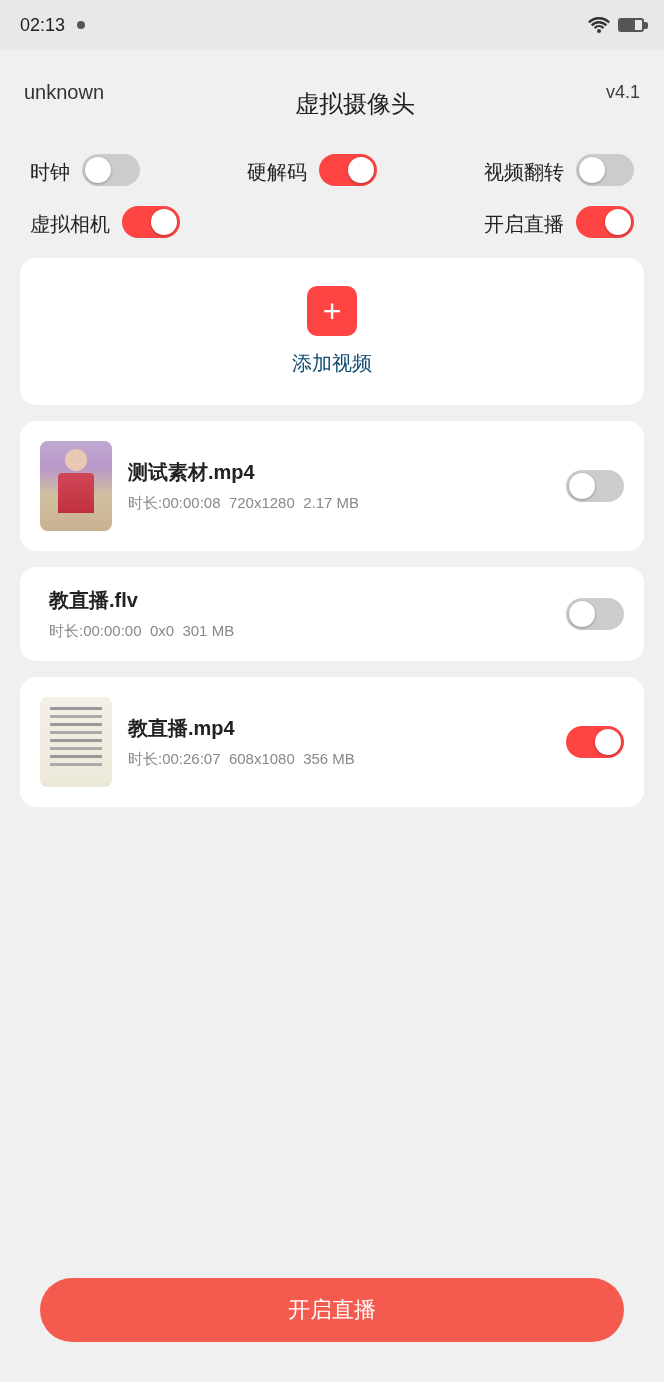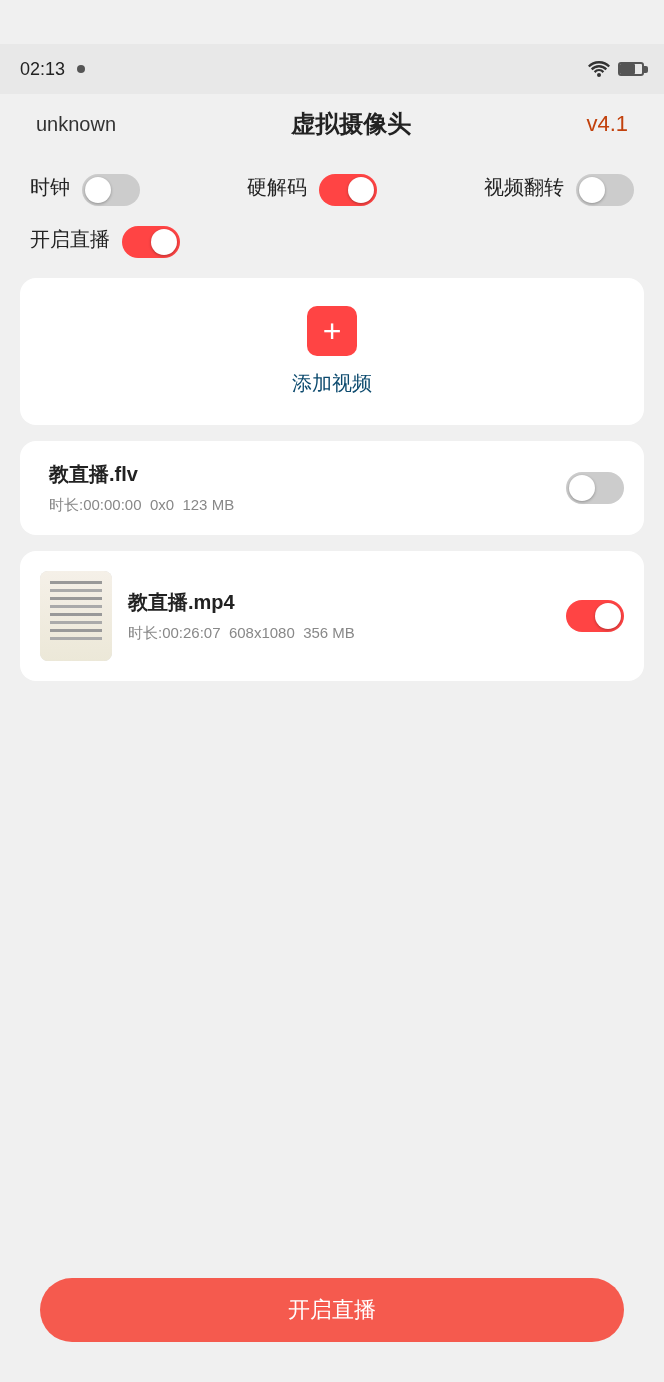--- a/index.html
+++ b/index.html
@@ -13,21 +13,20 @@
     }
 
     
     .status-bar {
       background: #e8e8e8;
       height: 50px;
       display: flex;
       align-items: center;
       justify-content: space-between;
       padding: 0 20px;
-      margin-top: 44px;
     }
     .status-time {
       font-size: 18px;
       font-weight: 500;
       color: #222;
     }
     .status-dot {
       width: 8px;
       height: 8px;
       background: #555;
@@ -69,37 +68,38 @@
     .battery-fill {
       background: #555;
       height: 100%;
       width: 70%;
       border-radius: 1px;
     }
 
     
     .header {
       background: #f0f0f0;
-      padding: 14px 36px;
+      padding: 14px 24px;
       display: flex;
       align-items: center;
       justify-content: space-between;
     }
     .header-left {
       font-size: 20px;
       color: #333;
     }
     .header-title {
       font-size: 24px;
-      font-weight: 700;
+      font-weight: 400;
       color: #222;
+      margin-top: 24px;
     }
     .header-version {
-      font-size: 22px;
-      color: #c2410c;
+      font-size: 18px;
+      color: #404040;
     }
 
     
     .content {
       background: #f0f0f0;
       padding: 10px 20px;
     }
 
     
     .controls-section {
@@ -107,21 +107,21 @@
       padding: 0 0 10px 0;
     }
     .controls-row {
       display: flex;
       align-items: center;
       justify-content: space-between;
       padding: 10px 10px;
     }
     .control-item {
       display: flex;
-      align-items: flex-start;
+      align-items: flex-end;
       gap: 12px;
     }
     .control-label {
       font-size: 20px;
       color: #222;
     }
 
     
     .toggle {
       width: 58px;
@@ -335,43 +335,67 @@
       <div class="control-item">
         <span class="control-label">视频翻转</span>
         <div class="toggle off">
           <div class="toggle-knob"></div>
         </div>
       </div>
     </div>
 
     <div class="controls-row">
       <div class="control-item">
+        <span class="control-label">虚拟相机</span>
+        <div class="toggle on">
+          <div class="toggle-knob"></div>
+        </div>
+      </div>
+      <div class="control-item">
         <span class="control-label">开启直播</span>
         <div class="toggle on">
           <div class="toggle-knob"></div>
         </div>
       </div>
     </div>
   </div>
 
   <div class="add-video-section">
     <div class="add-btn">
       <span class="add-btn-icon">+</span>
     </div>
     <span class="add-video-label">添加视频</span>
   </div>
 
+  <div class="video-card">
+    <div class="video-thumbnail">
+      <div class="person-thumb"></div>
+    </div>
+    <div class="video-info">
+      <div class="video-name">测试素材.mp4</div>
+      <div class="video-meta">
+        <span>时长:00:00:08</span>&nbsp;
+        <span>720x1280</span>&nbsp;
+        <span>2.17 MB</span>
+      </div>
+    </div>
+    <div class="video-toggle">
+      <div class="toggle off">
+        <div class="toggle-knob"></div>
+      </div>
+    </div>
+  </div>
 
   <div class="video-card">
     <div class="video-info" style="margin-left: 9px;">
       <div class="video-name">教直播.flv</div>
       <div class="video-meta">
         <span>时长:00:00:00</span>&nbsp;
         <span>0x0</span>&nbsp;
-        <span>123 MB</span>
+        <span>301 MB</span>
       </div>
     </div>
     <div class="video-toggle">
       <div class="toggle off">
         <div class="toggle-knob"></div>
       </div>
     </div>
   </div>
 
   <div class="video-card">

